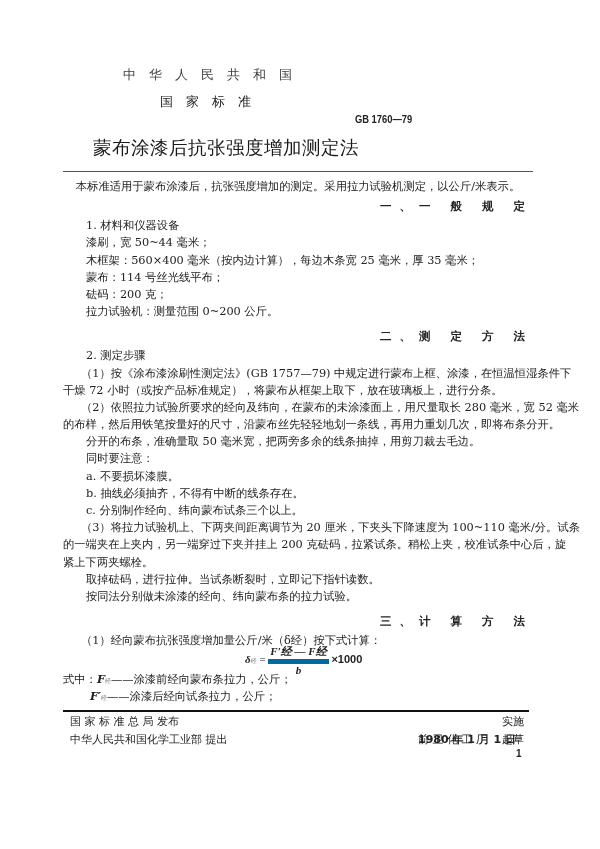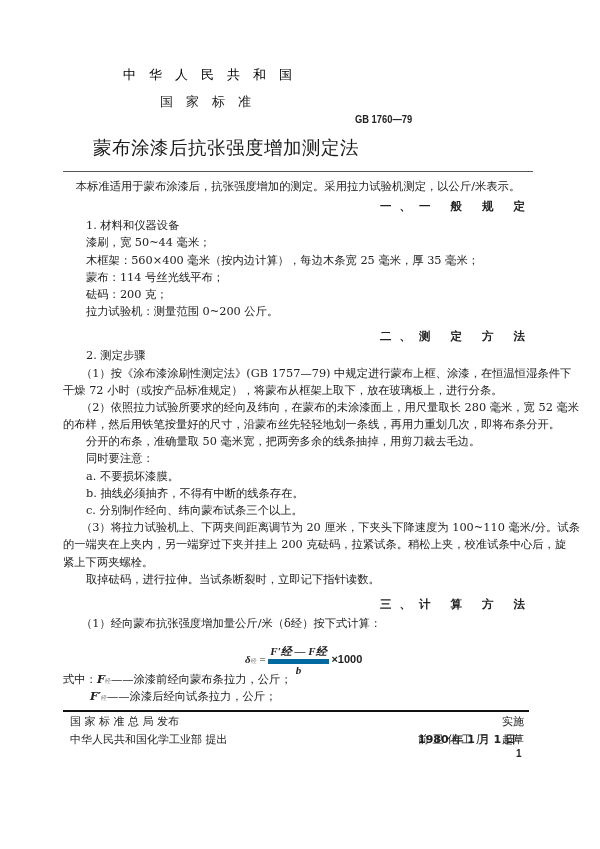--- a/index.html
+++ b/index.html
@@ -1,19 +1,19 @@
 <!DOCTYPE html>
 <html><head>
 <meta charset="utf-8">
 <style>
   html, body { margin: 0; padding: 0; background: #ffffff; }
   body { width: 600px; height: 849px; position: relative; overflow: hidden;
          font-family: "DejaVu Serif", "Liberation Serif", serif; color: #222; }
   .abs { position: absolute; white-space: nowrap; }
-  .hdr1 { left: 123px; top: 66px; font-family: "DejaVu Sans", sans-serif; font-size: 13px; letter-spacing: 13px; color:#000000; }
+  .hdr1 { left: 123px; top: 66px; font-family: "DejaVu Sans", sans-serif; font-size: 13px; letter-spacing: 13px; color:#404040; }
   .hdr2 { left: 160px; top: 93px; font-family: "DejaVu Sans", sans-serif; font-size: 13px; letter-spacing: 13px; color:#222; }
   .gbcode { left: 355px; top: 113px; font-family: "Liberation Sans", sans-serif; font-weight: bold; font-size: 11px; transform: scaleX(0.85); transform-origin: left; }
   .title { left: 93px; top: 135px; font-family: "DejaVu Sans", sans-serif; font-size: 18.5px; letter-spacing: 0.5px; color:#1a1a1a; }
   .rule-top { position:absolute; left:63px; top:171px; width:470px; height:1px; background:#555; }
   .rule-bot { position:absolute; left:63px; top:710px; width:466px; height:1.5px; background:#111; }
   .body { position:absolute; left:63px; top:178px; width:470px; font-size:11.3px; line-height:17.2px; }
   .line { display:block; white-space:nowrap; height:17.2px; }
   .ind { padding-left: 23px; }
   .ind2 { padding-left: 18px; }
   .center { text-align:center; }
@@ -55,20 +55,21 @@
   <span class="line">的布样，然后用铁笔按量好的尺寸，沿蒙布丝先轻轻地划一条线，再用力重划几次，即将布条分开。</span>
   <span class="line ind">分开的布条，准确量取 50 毫米宽，把两旁多余的线条抽掉，用剪刀裁去毛边。</span>
   <span class="line ind">同时要注意：</span>
   <span class="line ind">a. 不要损坏漆膜。</span>
   <span class="line ind">b. 抽线必须抽齐，不得有中断的线条存在。</span>
   <span class="line ind">c. 分别制作经向、纬向蒙布试条三个以上。</span>
   <span class="line ind2">（3）将拉力试验机上、下两夹间距离调节为 20 厘米，下夹头下降速度为 100~110 毫米/分。试条</span>
   <span class="line">的一端夹在上夹内，另一端穿过下夹并挂上 200 克砝码，拉紧试条。稍松上夹，校准试条中心后，旋</span>
   <span class="line">紧上下两夹螺栓。</span>
   <span class="line ind">取掉砝码，进行拉伸。当试条断裂时，立即记下指针读数。</span>
+  <span class="line ind">按同法分别做未涂漆的经向、纬向蒙布条的拉力试验。</span>
   <div class="gap"></div>
   <div class="sec">三、计 算 方 法</div>
   <span class="line ind2">（1）经向蒙布抗张强度增加量公斤/米（δ经）按下式计算：</span>
 </div>
 
 <div class="formula">
   <b><i>δ</i></b><span class="sub">经</span>
   <span>=</span>
   <span class="frac">
     <span class="num">F′经 — F经</span>

